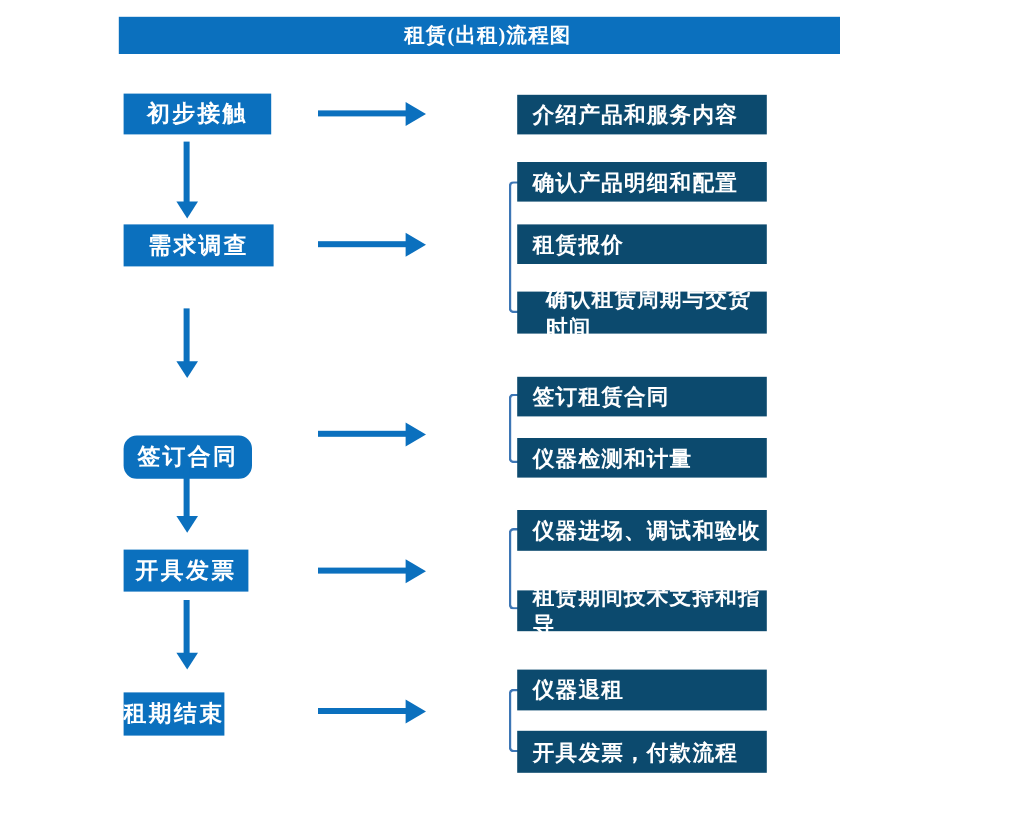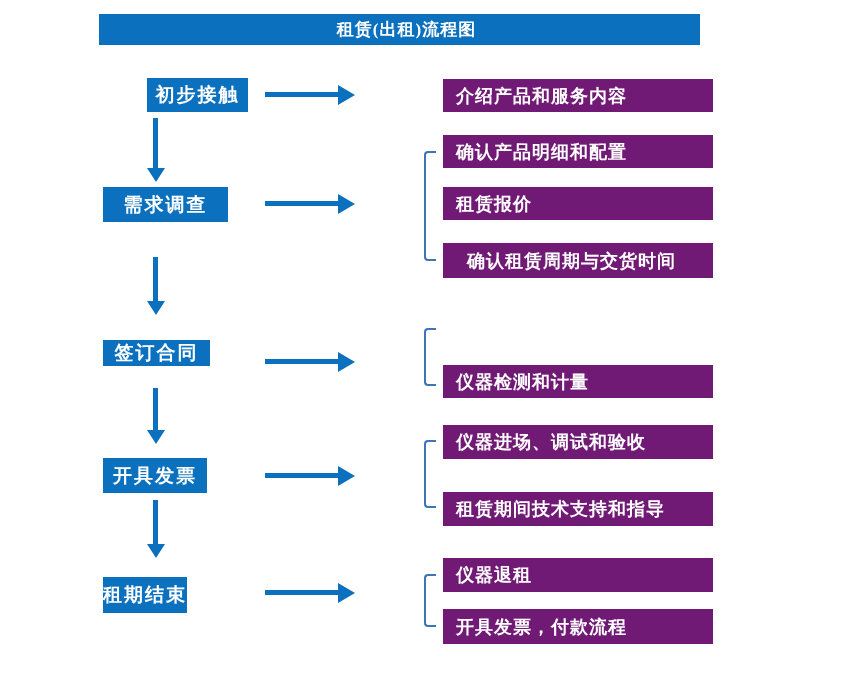--- a/index.html
+++ b/index.html
@@ -17,22 +17,22 @@
     display: flex; align-items: center; justify-content: center;
     letter-spacing: 1px;
     padding-left: 14px;
   }
   .step-box {
     position: absolute; left: 103px; background: #0B70BE; color: #ffffff;
     font-weight: bold; font-size: 19px; letter-spacing: 2px;
     display: flex; align-items: center; justify-content: center;
   }
   .detail-box {
-    position: absolute; left: 443px; width: 270px; height: 33px;
-    background: #701a75; color: #ffffff; font-weight: bold; font-size: 18px;
+    position: absolute; left: 431px; width: 208px; height: 33px;
+    background: #0c4a6e; color: #ffffff; font-weight: bold; font-size: 18px;
     letter-spacing: 1px; display: flex; align-items: center;
     padding-left: 13px;
   }
   .h-arrow { position: absolute; left: 265px; width: 90px; height: 20px; }
   .h-arrow .shaft {
     position: absolute; left: 0; top: 7px; width: 74px; height: 5px;
     background: #0B70BE;
   }
   .h-arrow .head {
     position: absolute; right: 0; top: 0; width: 0; height: 0;
@@ -60,23 +60,23 @@
 </style>
 </head>
 <body>
 
 <div class="canvas">
 
   <div class="title-bar">
     <span>租赁(出租)流程图</span>
   </div>
 
-  <div class="step-box" style="top:78px; width:101px; height:34px;margin-left:44px;">初步接触</div>
+  <div class="step-box" style="top:78px; width:123px; height:34px;">初步接触</div>
   <div class="step-box" style="top:187px; width:125px; height:35px;">需求调查</div>
-  <div class="step-box" style="top:340px; width:107px; height:26px;">签订合同</div>
+  <div class="step-box" style="top:363px; width:107px; height:36px;border-radius:11px;">签订合同</div>
   <div class="step-box" style="top:458px; width:104px; height:35px;">开具发票</div>
   <div class="step-box" style="top:577px; width:84px; height:36px;">租期结束</div>
 
   <div class="v-arrow" style="top:118px; height:64px;">
     <div class="shaft" style="height:52px;"></div>
     <div class="head"></div>
   </div>
   <div class="v-arrow" style="top:257px; height:58px;">
     <div class="shaft" style="height:46px;"></div>
     <div class="head"></div>
@@ -113,19 +113,20 @@
 
   <div class="bracket" style="top:151px; height:110px;"></div>
   <div class="bracket" style="top:328px; height:58px;"></div>
   <div class="bracket" style="top:440px; height:68px;"></div>
   <div class="bracket" style="top:574px; height:53px;"></div>
 
   <div class="detail-box" style="top:79px;">介绍产品和服务内容</div>
   <div class="detail-box" style="top:135px;">确认产品明细和配置</div>
   <div class="detail-box" style="top:187px;">租赁报价</div>
   <div class="detail-box" style="top:243px; height:35px;padding-left:24px;">确认租赁周期与交货时间</div>
+  <div class="detail-box" style="top:314px;">签订租赁合同</div>
   <div class="detail-box" style="top:365px;">仪器检测和计量</div>
   <div class="detail-box" style="top:425px; height:34px;">仪器进场、调试和验收</div>
   <div class="detail-box" style="top:492px; height:34px;">租赁期间技术支持和指导</div>
   <div class="detail-box" style="top:558px; height:34px;">仪器退租</div>
   <div class="detail-box" style="top:609px; height:35px;">开具发票，付款流程</div>
 
 </div>
 
 </body></html>

